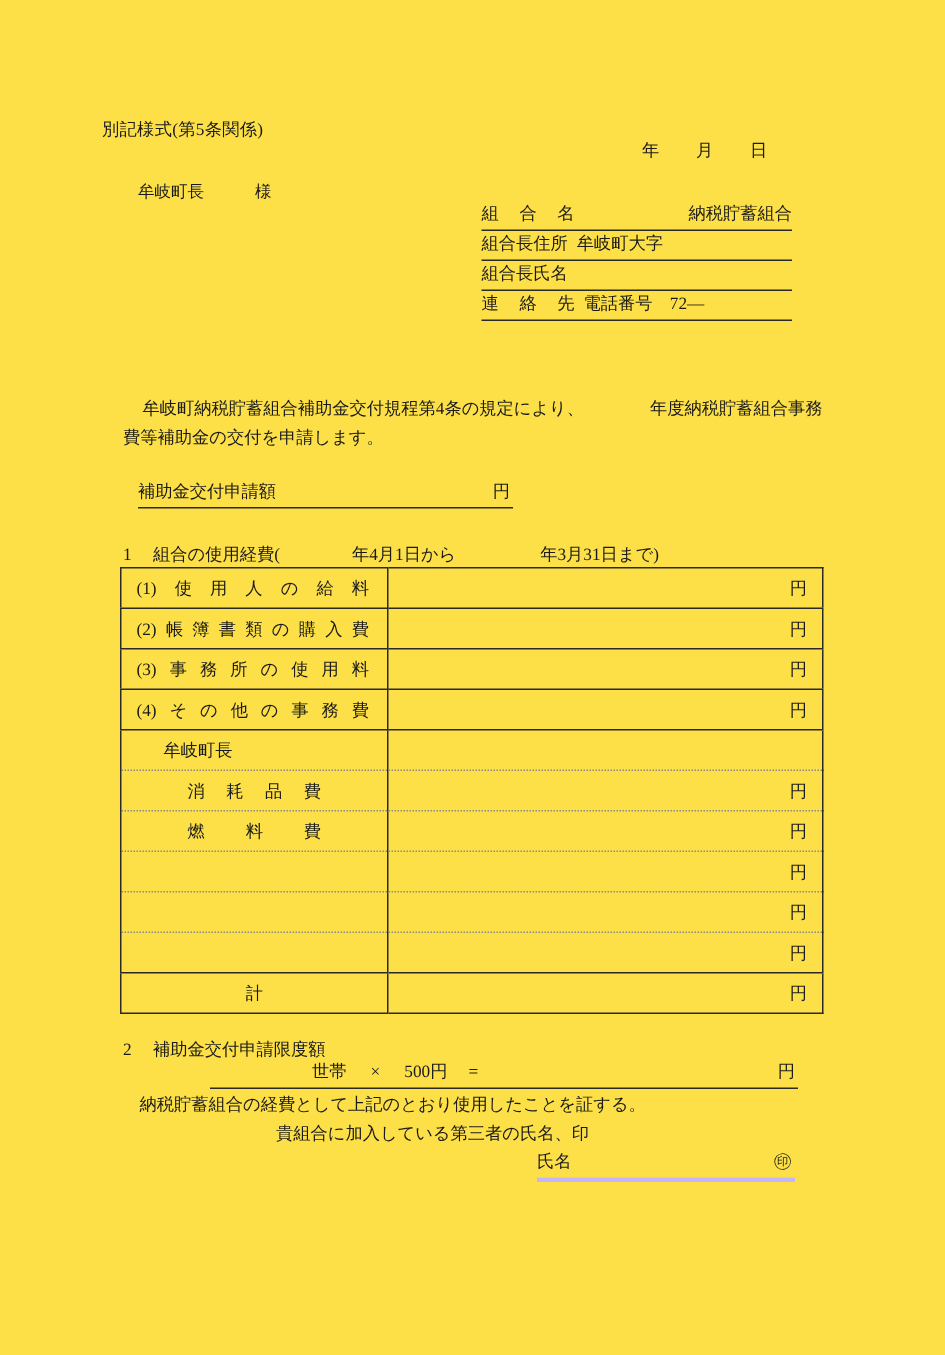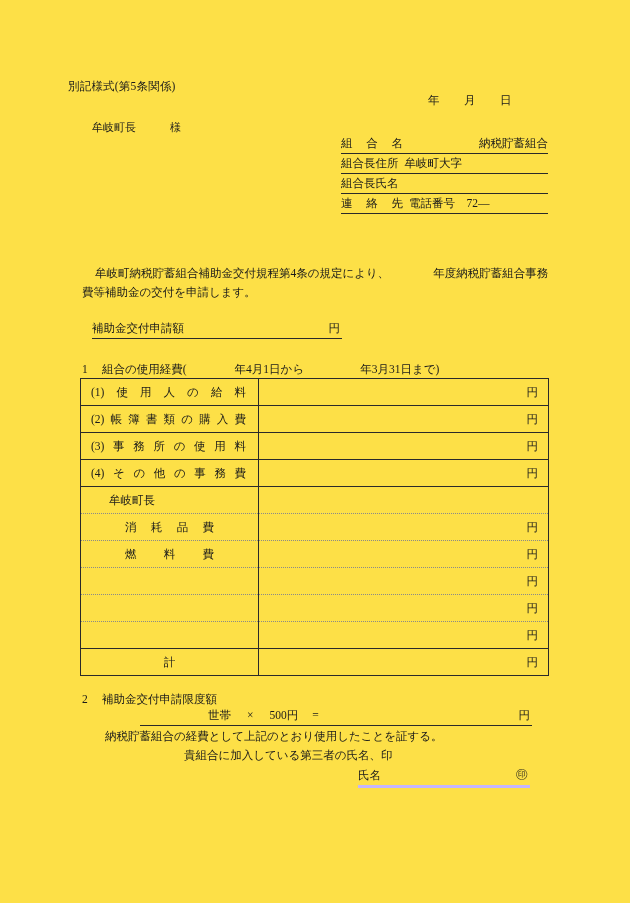--- a/index.html
+++ b/index.html
@@ -41,21 +41,20 @@
   .addressee {
     left: 92px; top: 120px;
     font-size: 11px;
   }
   .addressee .who { display: inline-block; width: 78px; }
 
   
   .org-block {
     left: 321px; top: 134px;
     width: 207px;
-    margin-left: 20px;
   }
   .org-row {
     position: relative;
     height: 19px;
     border-bottom: 1px solid #2a2a2a;
     font-size: 11.5px;
     line-height: 18px;
     white-space: nowrap;
   }
   .org-label {
@@ -214,21 +213,20 @@
   .limit-line .g3 { display: inline-block; width: 14px; }
   .limit-line .yen {
     position: absolute;
     right: 2px; top: 0;
   }
 
   .attest-1 {
     left: 93px; top: 729px;
     font-size: 11.5px;
     white-space: nowrap;
-    margin-left: 12px;
   }
   .attest-2 {
     left: 184px; top: 748px;
     font-size: 11.5px;
     white-space: nowrap;
   }
 
   .name-seal-line {
     position: absolute;
     left: 358px; top: 767px;

